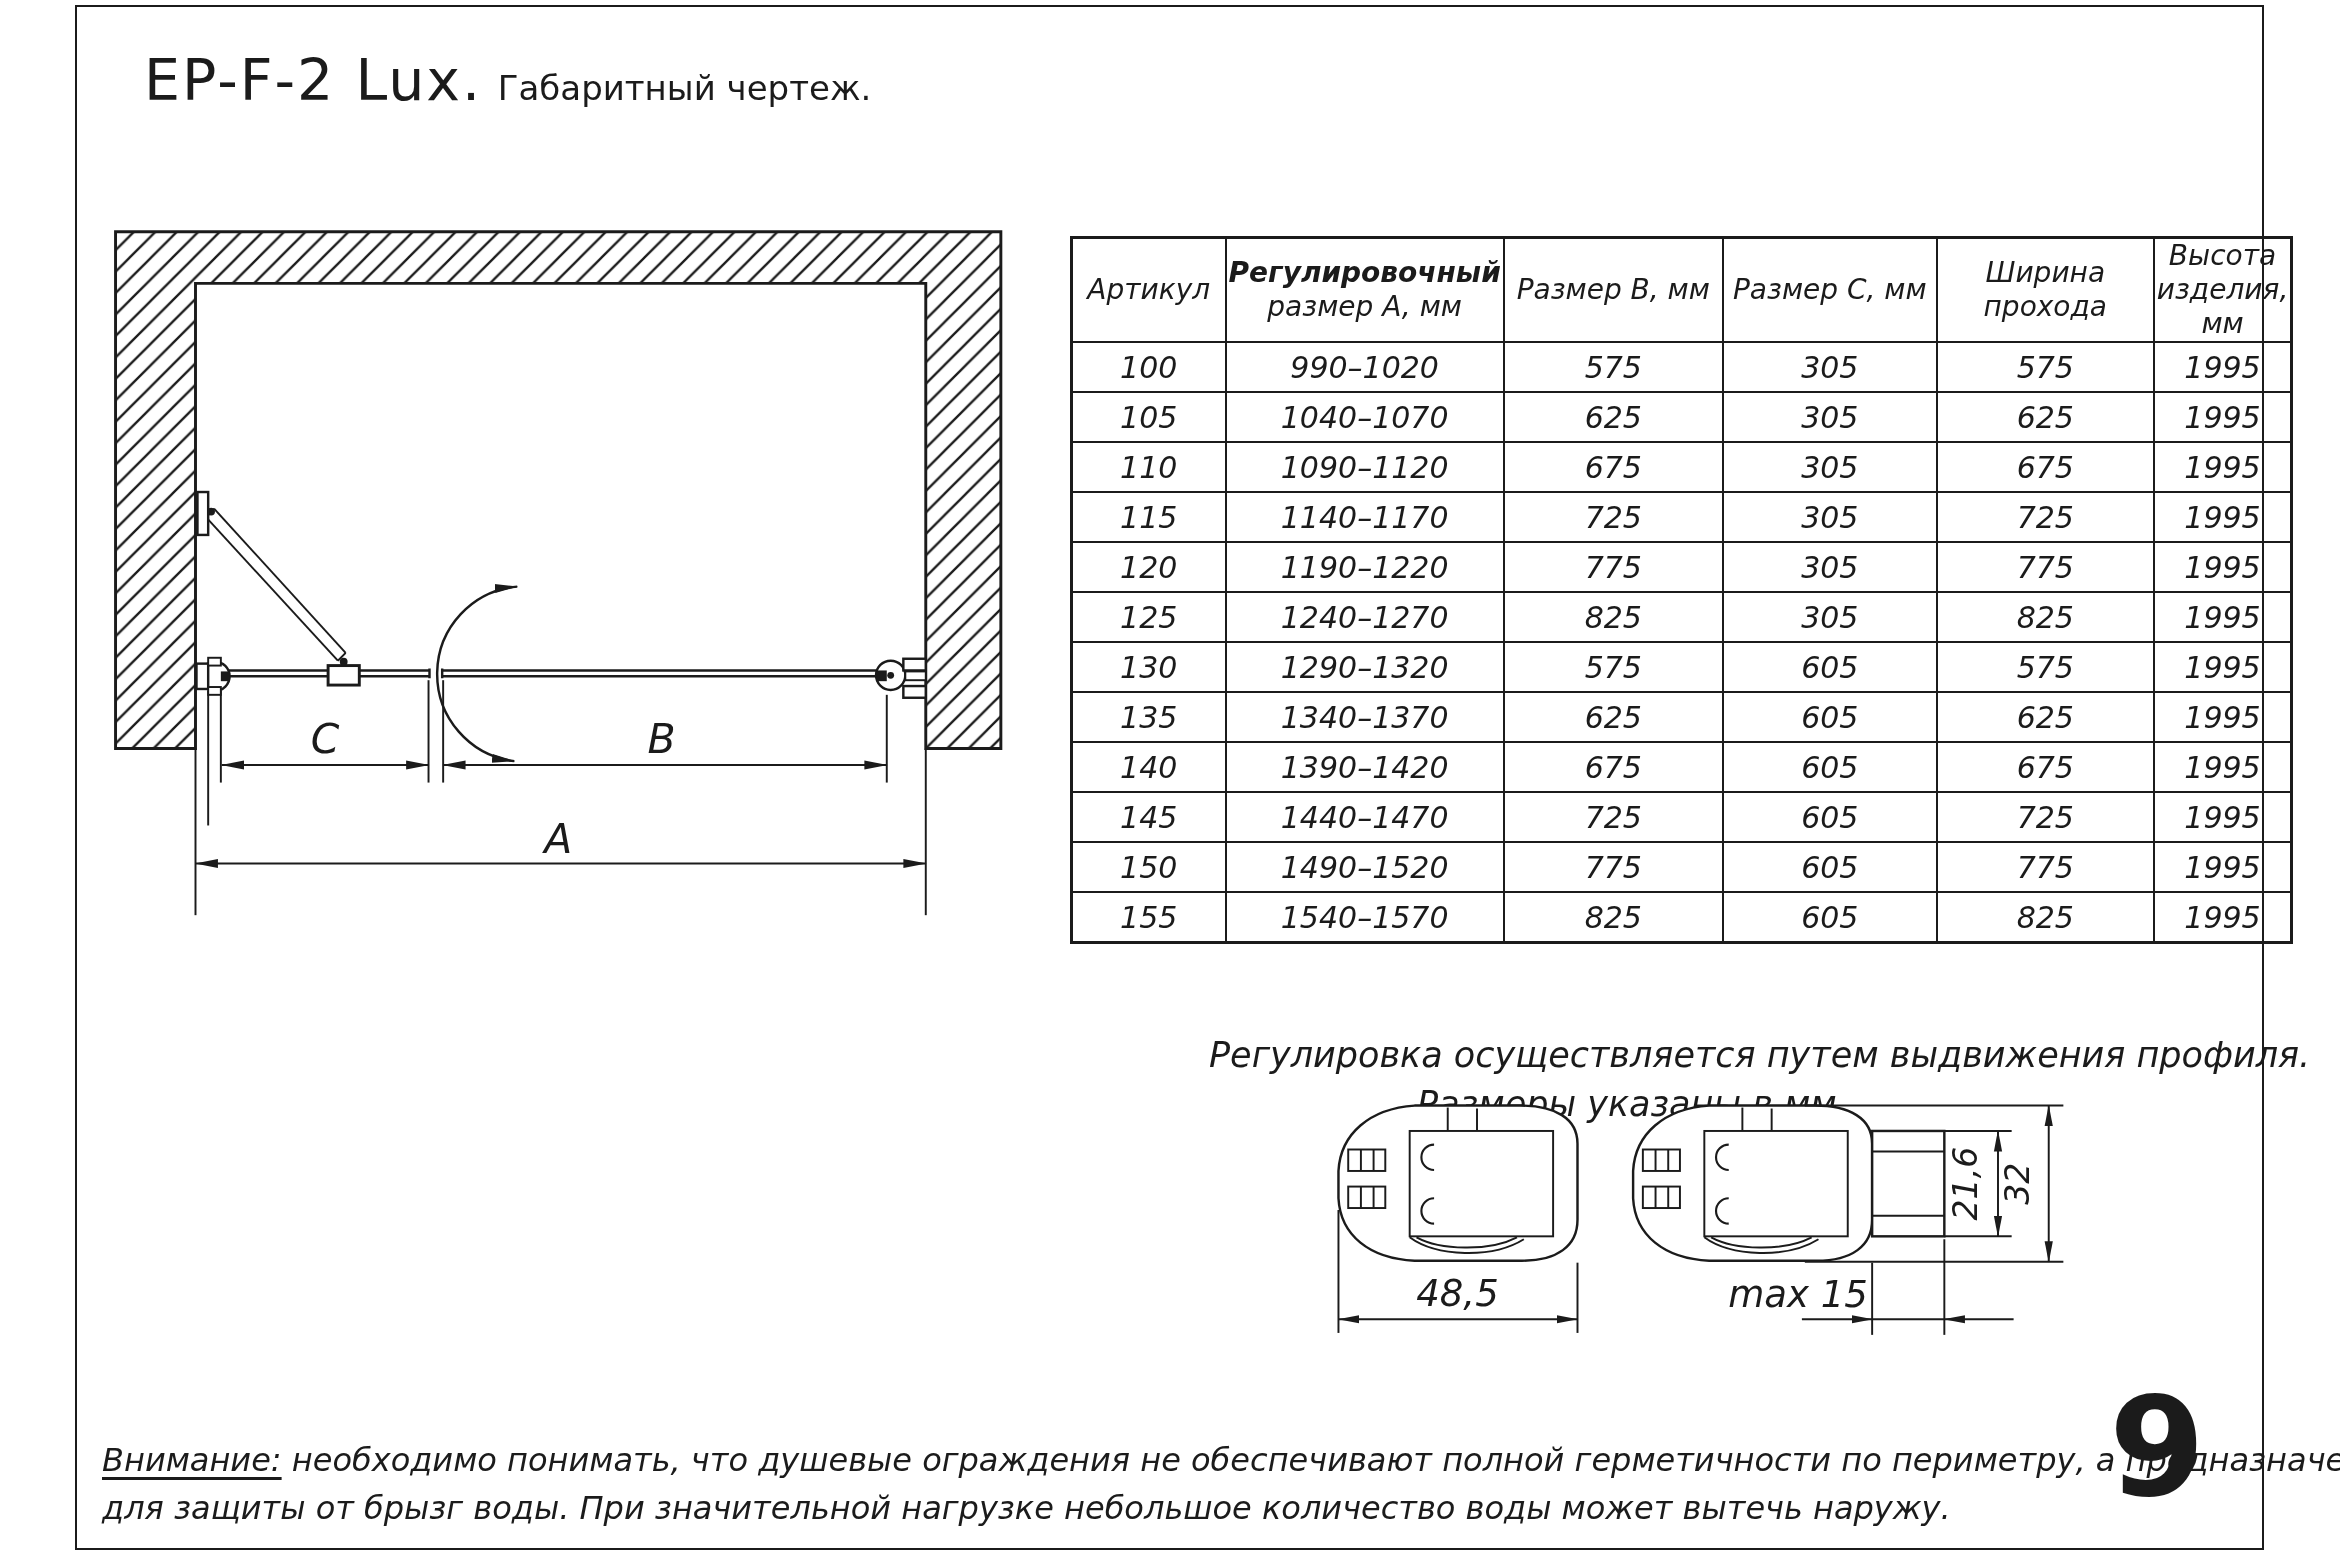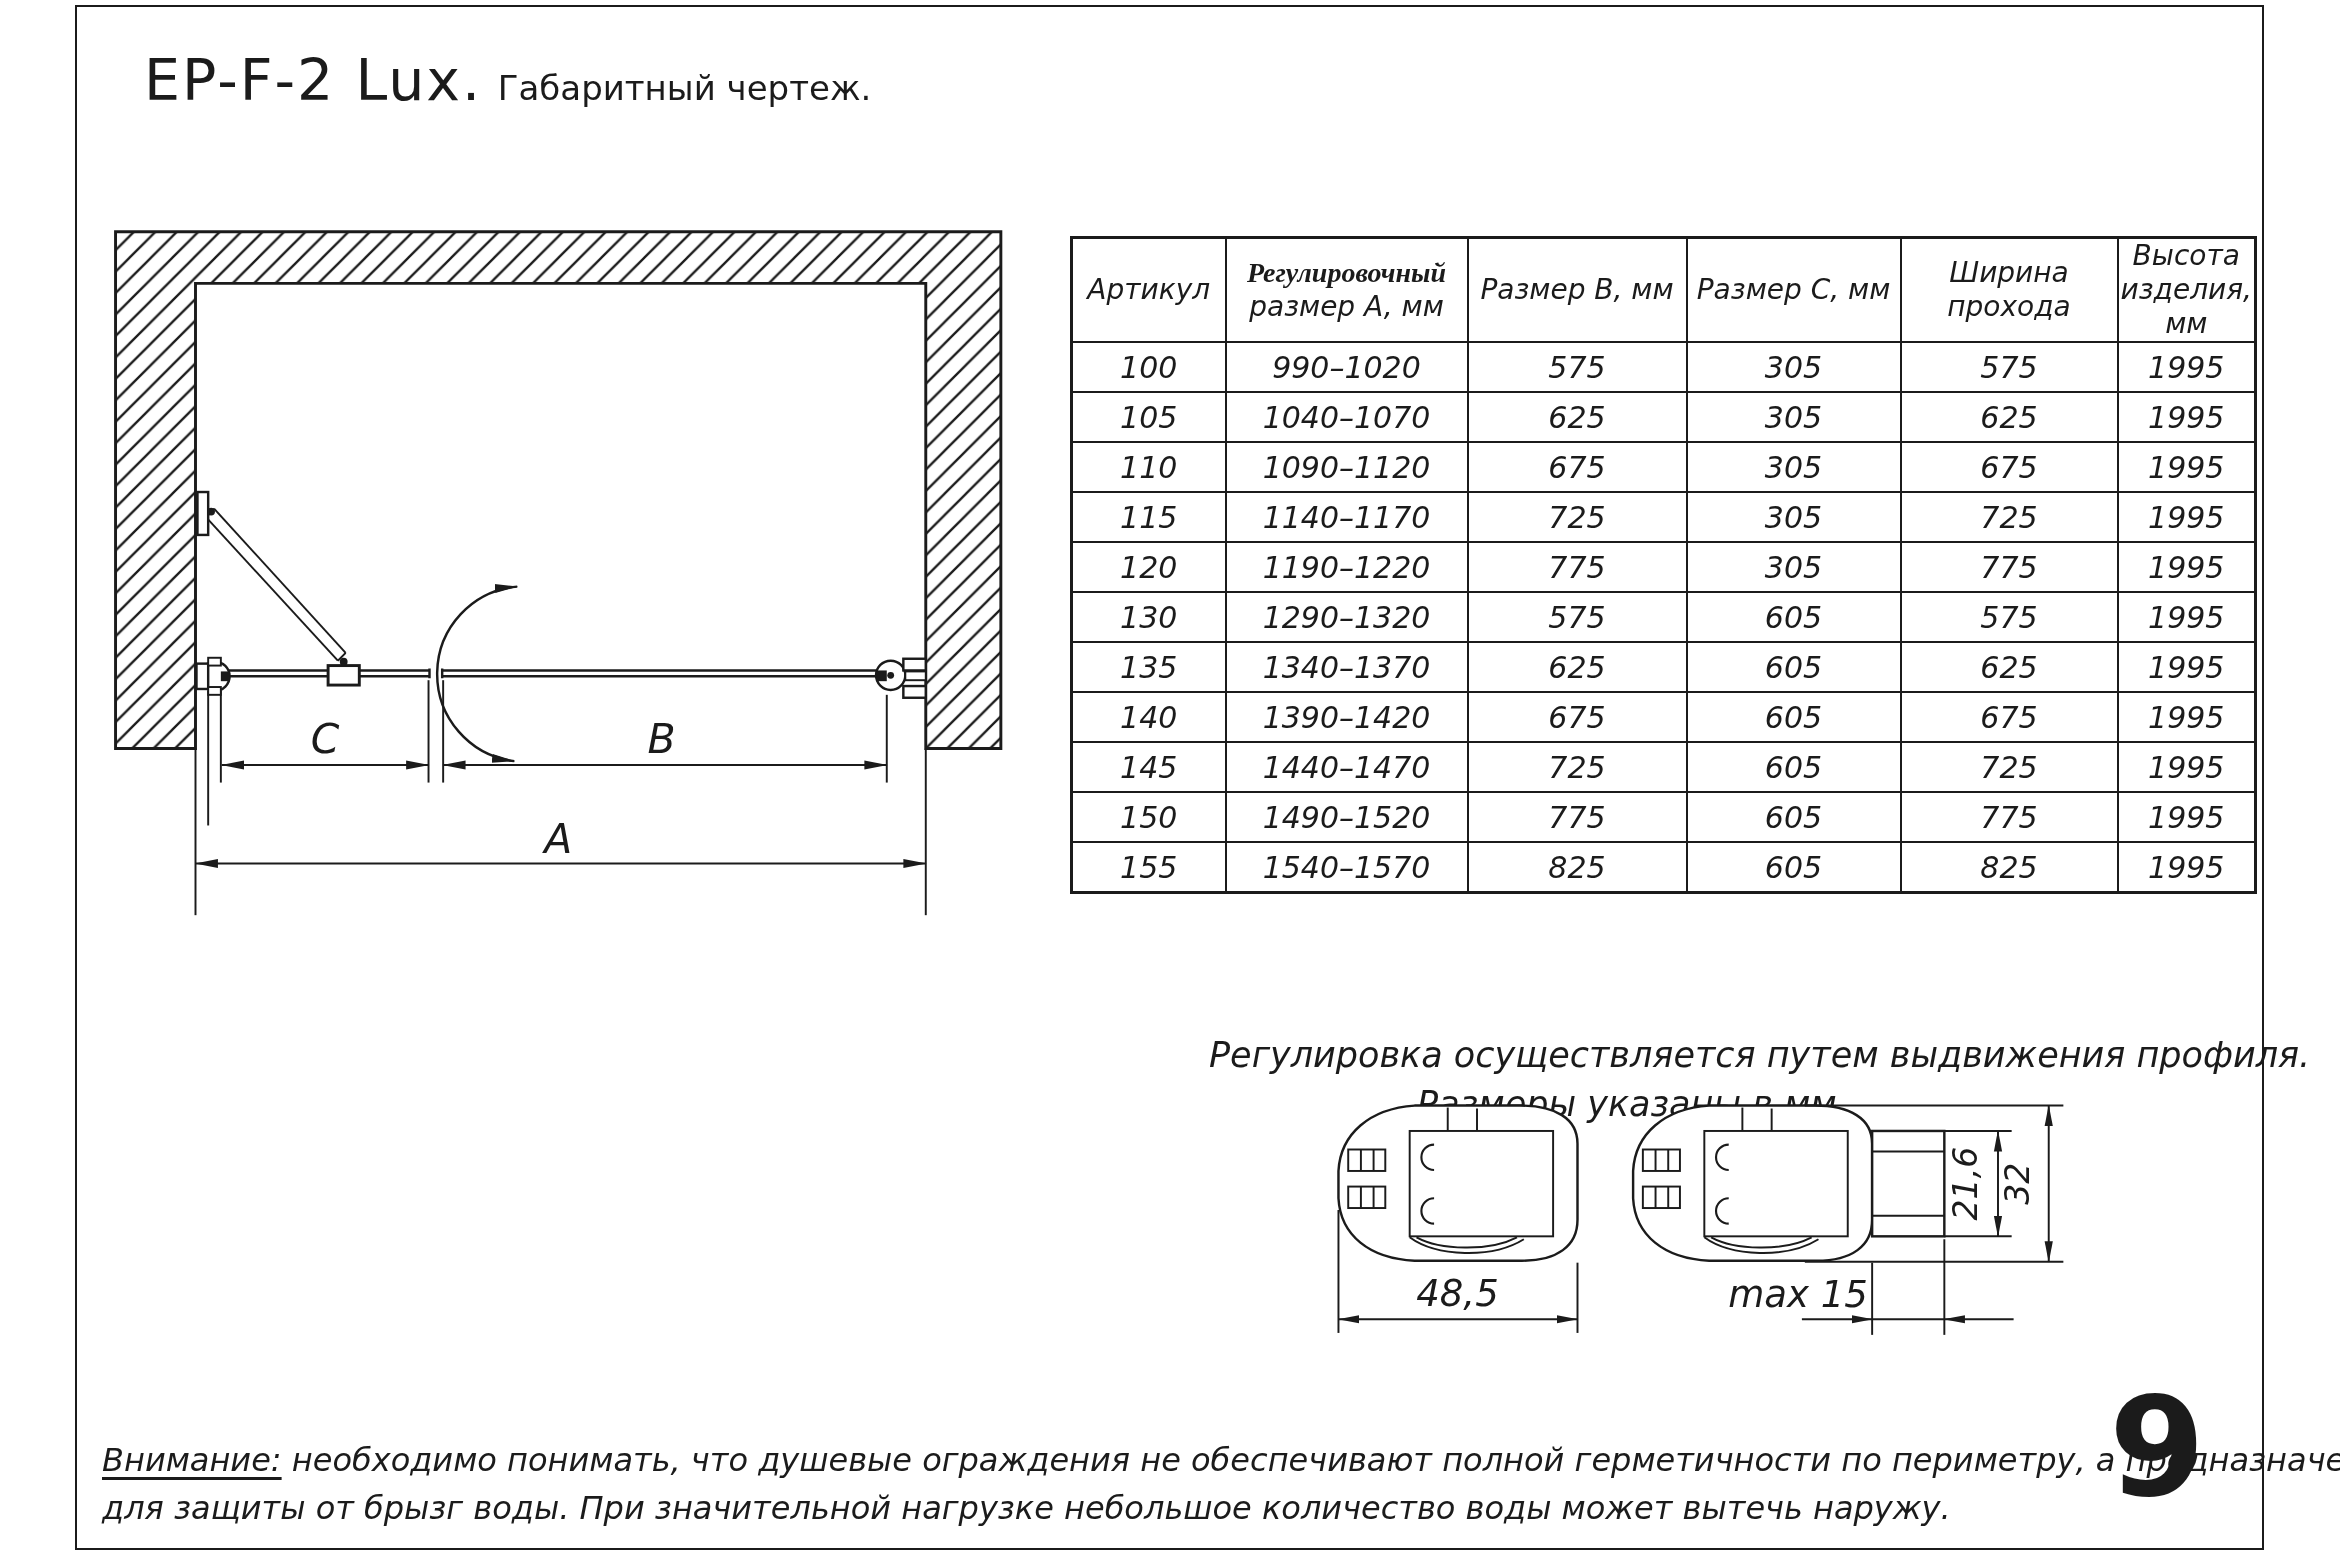--- a/index.html
+++ b/index.html
@@ -24,21 +24,21 @@
     position:absolute;left:1070px;top:236px;border-collapse:collapse;table-layout:fixed;
     font-style:italic;text-align:center;border:3.9px solid #1b1b1b;
   }
   table.dims col.c1{width:154px} table.dims col.c2{width:242px}
   table.dims col.c3{width:219px} table.dims col.c4{width:214px}
   table.dims col.c5{width:217px} table.dims col.c6{width:133px}
   table.dims th{
     border:2px solid #1b1b1b;height:94px;font-size:28px;font-weight:normal;
     line-height:1.22;vertical-align:middle;padding:0 2px;border-bottom-width:2.9px;
   }
-  table.dims th div.bold{font-weight:bold;font-family:Liberation Serif, serif;}
+  table.dims th div.bold{font-weight:bold;}
   table.dims td{
     border:2px solid #1b1b1b;height:48px;font-size:30px;vertical-align:middle;padding:0;
   }
   .note{
     position:absolute;left:1209px;top:1031px;width:847px;text-align:center;
     font-style:italic;font-size:35px;line-height:49px;white-space:nowrap;
   }
   .warning{
     position:absolute;left:102px;top:1436px;width:1950px;
     font-style:italic;font-size:32px;line-height:48px;white-space:nowrap;
@@ -208,20 +208,28 @@
           <td>305</td>
           <td>725</td>
           <td>1995</td>
         </tr>
         <tr>
           <td>120</td>
           <td>1190–1220</td>
           <td>775</td>
           <td>305</td>
           <td>775</td>
+          <td>1995</td>
+        </tr>
+        <tr>
+          <td>125</td>
+          <td>1240–1270</td>
+          <td>825</td>
+          <td>305</td>
+          <td>825</td>
           <td>1995</td>
         </tr>
         <tr>
           <td>130</td>
           <td>1290–1320</td>
           <td>575</td>
           <td>605</td>
           <td>575</td>
           <td>1995</td>
         </tr>

